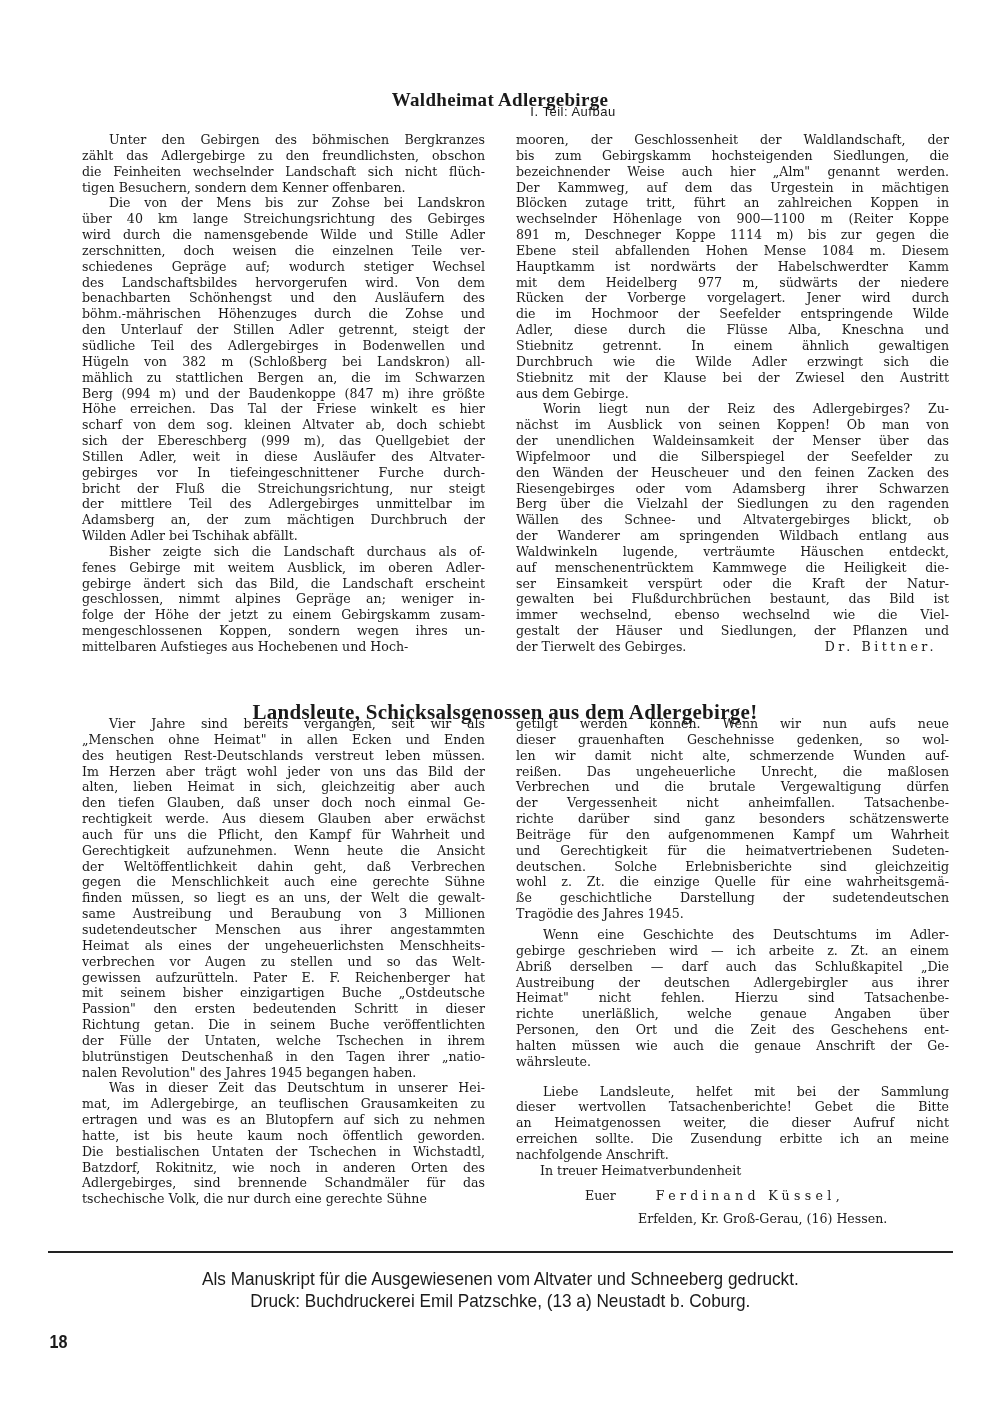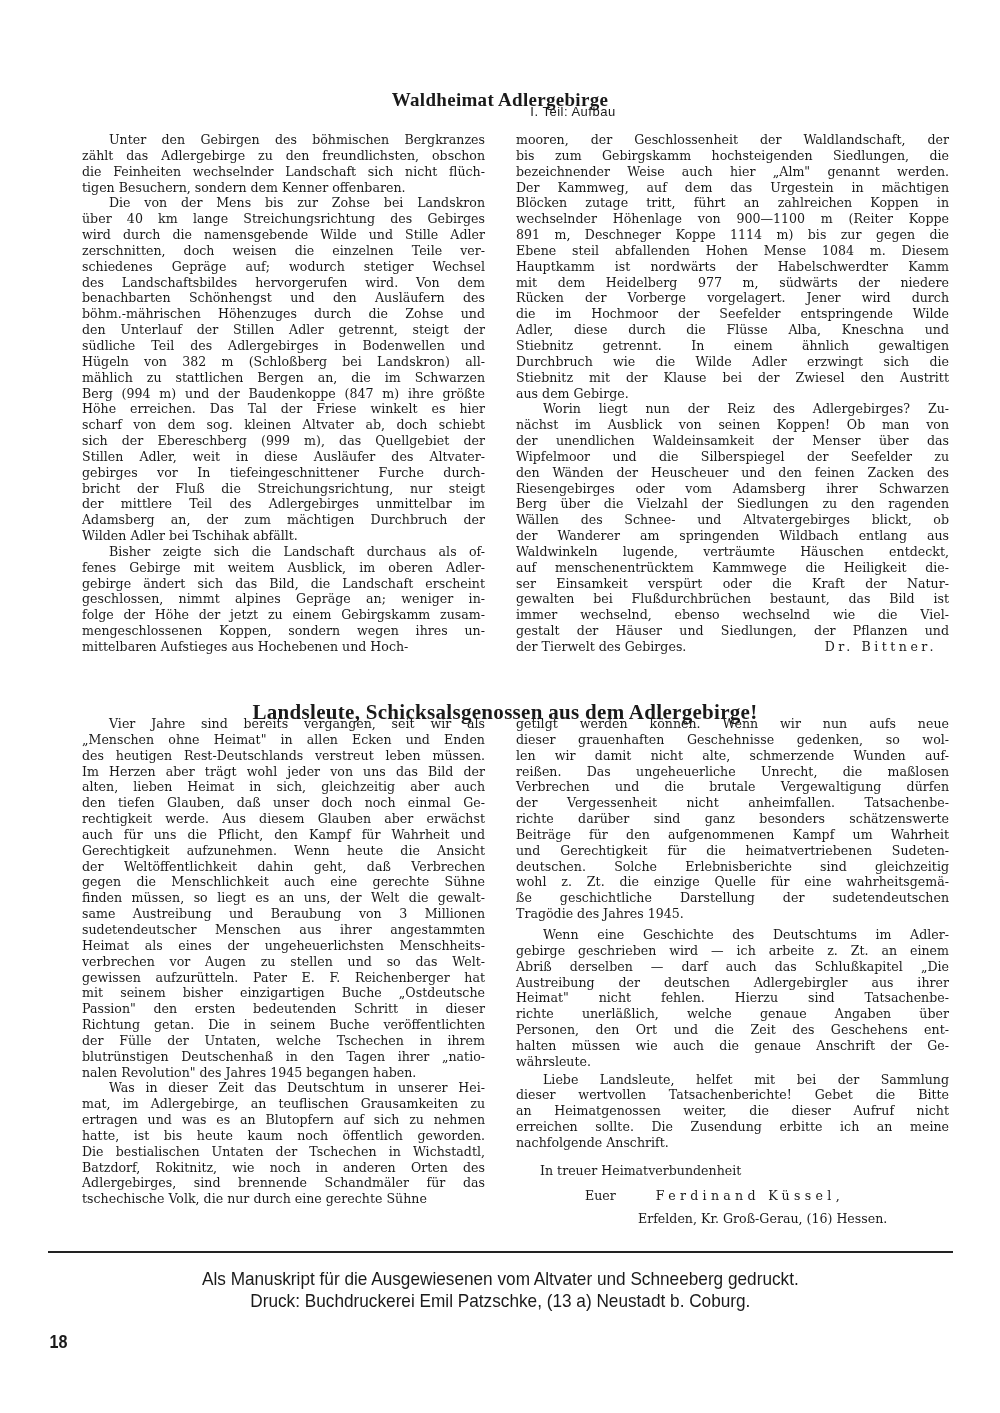--- a/index.html
+++ b/index.html
@@ -157,21 +157,21 @@
     <span class="ln last">Tragödie des Jahres 1945.</span>
     <span class="ln ind" style="margin-top: 5px;">Wenn eine Geschichte des Deutschtums im Adler-</span>
     <span class="ln">gebirge geschrieben wird — ich arbeite z. Zt. an einem</span>
     <span class="ln">Abriß derselben — darf auch das Schlußkapitel „Die</span>
     <span class="ln">Austreibung der deutschen Adlergebirgler aus ihrer</span>
     <span class="ln">Heimat" nicht fehlen. Hierzu sind Tatsachenbe-</span>
     <span class="ln">richte unerläßlich, welche genaue Angaben über</span>
     <span class="ln">Personen, den Ort und die Zeit des Geschehens ent-</span>
     <span class="ln">halten müssen wie auch die genaue Anschrift der Ge-</span>
     <span class="ln last">währsleute.</span>
-    <span class="ln ind" style="margin-top: 2px;">Liebe Landsleute, helfet mit bei der Sammlung</span>
+    <span class="ln ind" style="margin-top: 14px;">Liebe Landsleute, helfet mit bei der Sammlung</span>
     <span class="ln">dieser wertvollen Tatsachenberichte! Gebet die Bitte</span>
     <span class="ln">an Heimatgenossen weiter, die dieser Aufruf nicht</span>
     <span class="ln">erreichen sollte. Die Zusendung erbitte ich an meine</span>
     <span class="ln last">nachfolgende Anschrift.</span>
   </div>
 
 <div class="sig1">In treuer Heimatverbundenheit</div>
 <div class="sig2">
   <span>Euer</span><span class="nm">Ferdinand Küssel,</span>
 </div>

